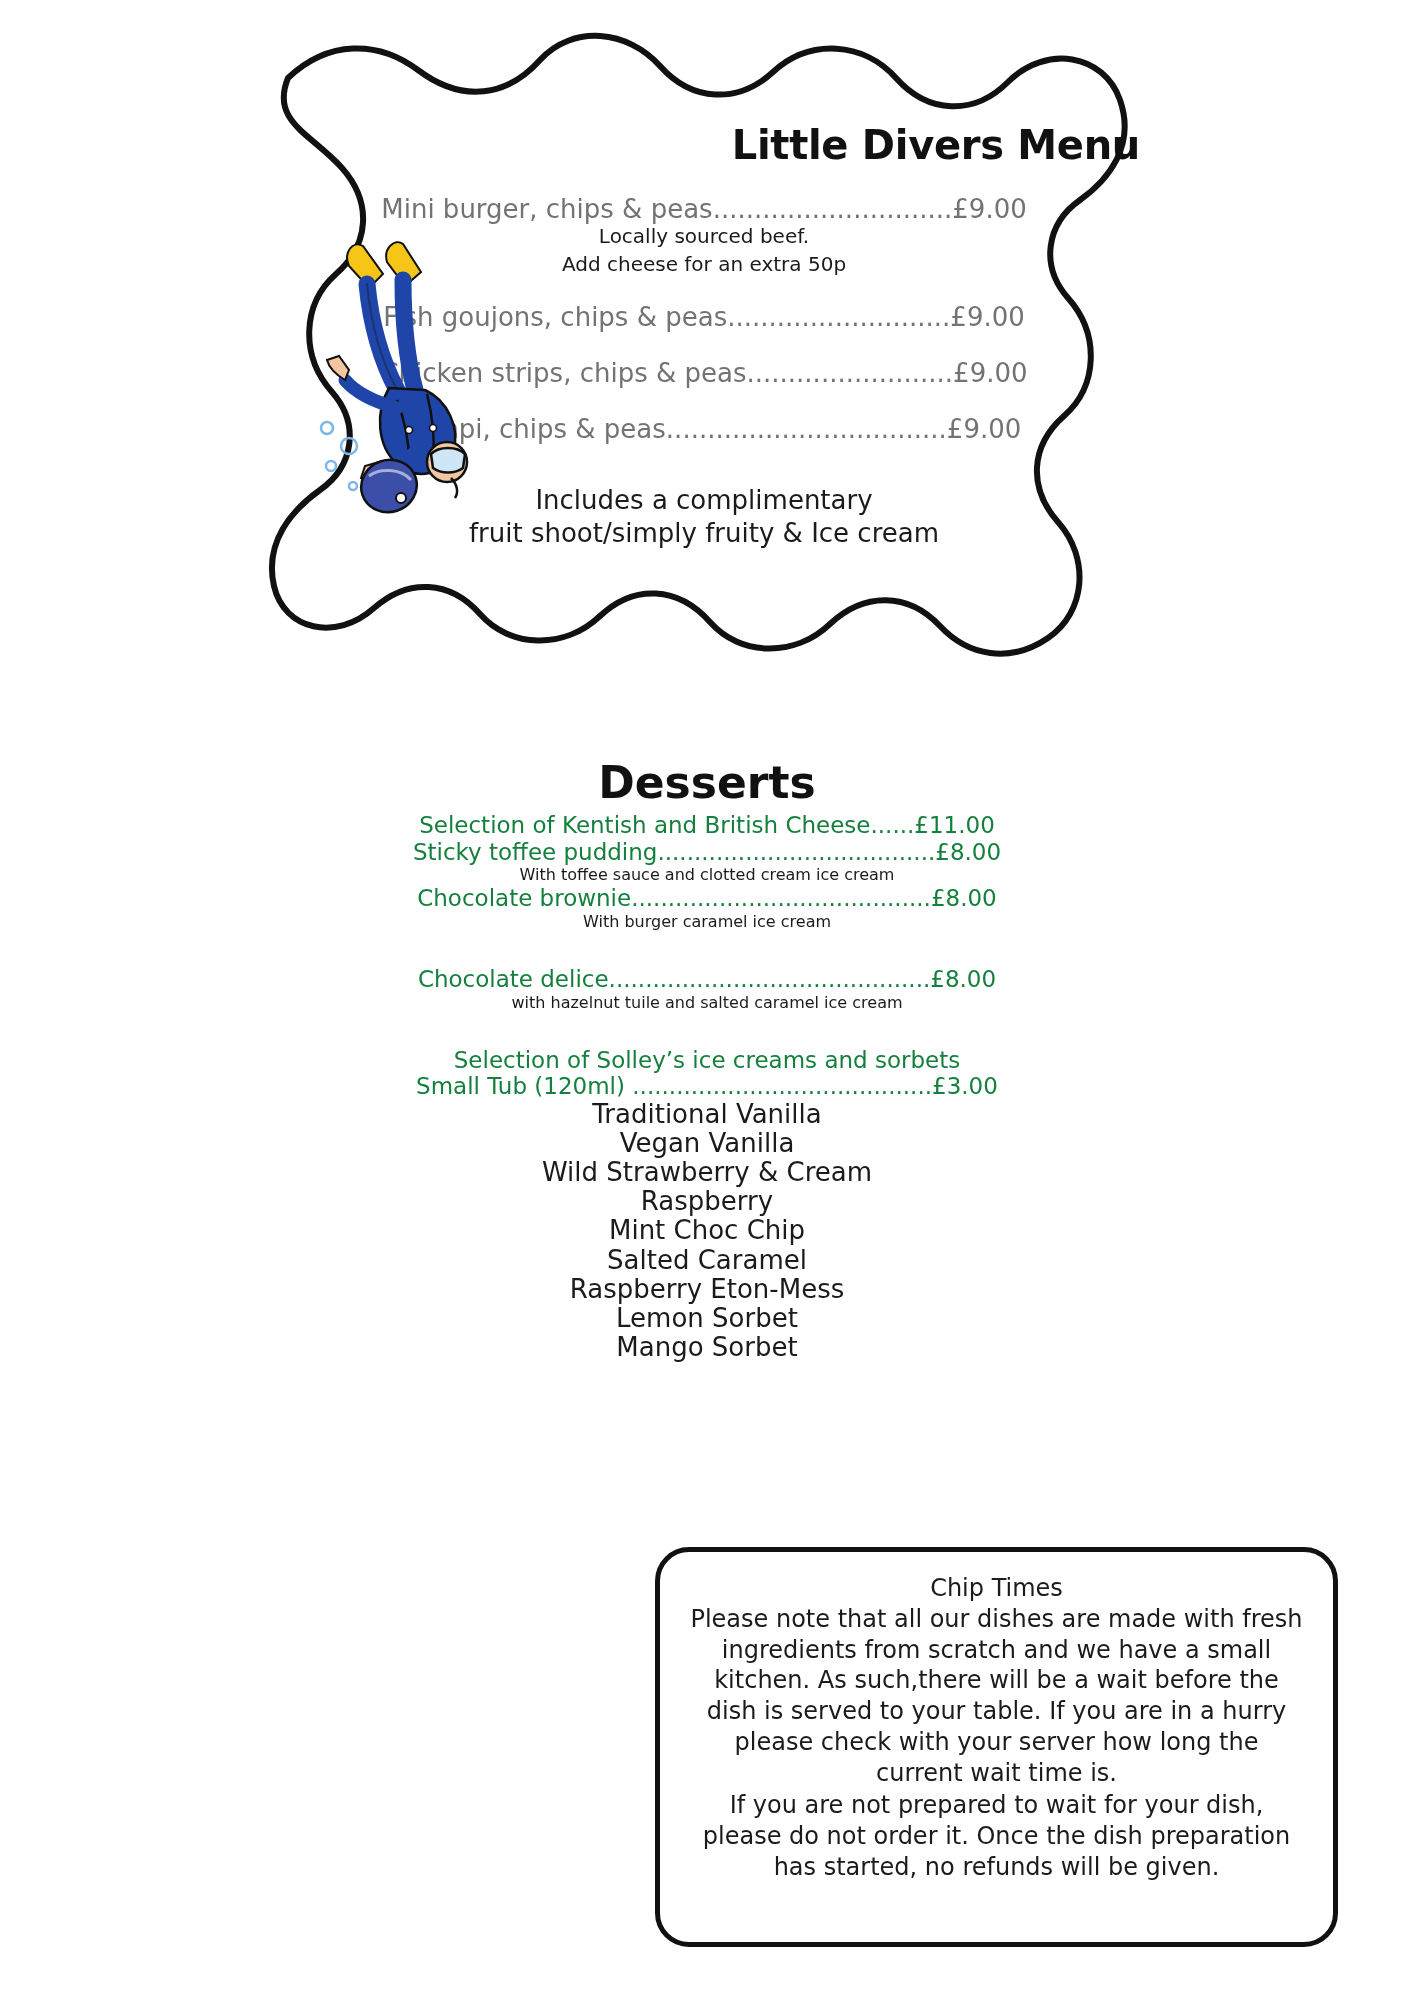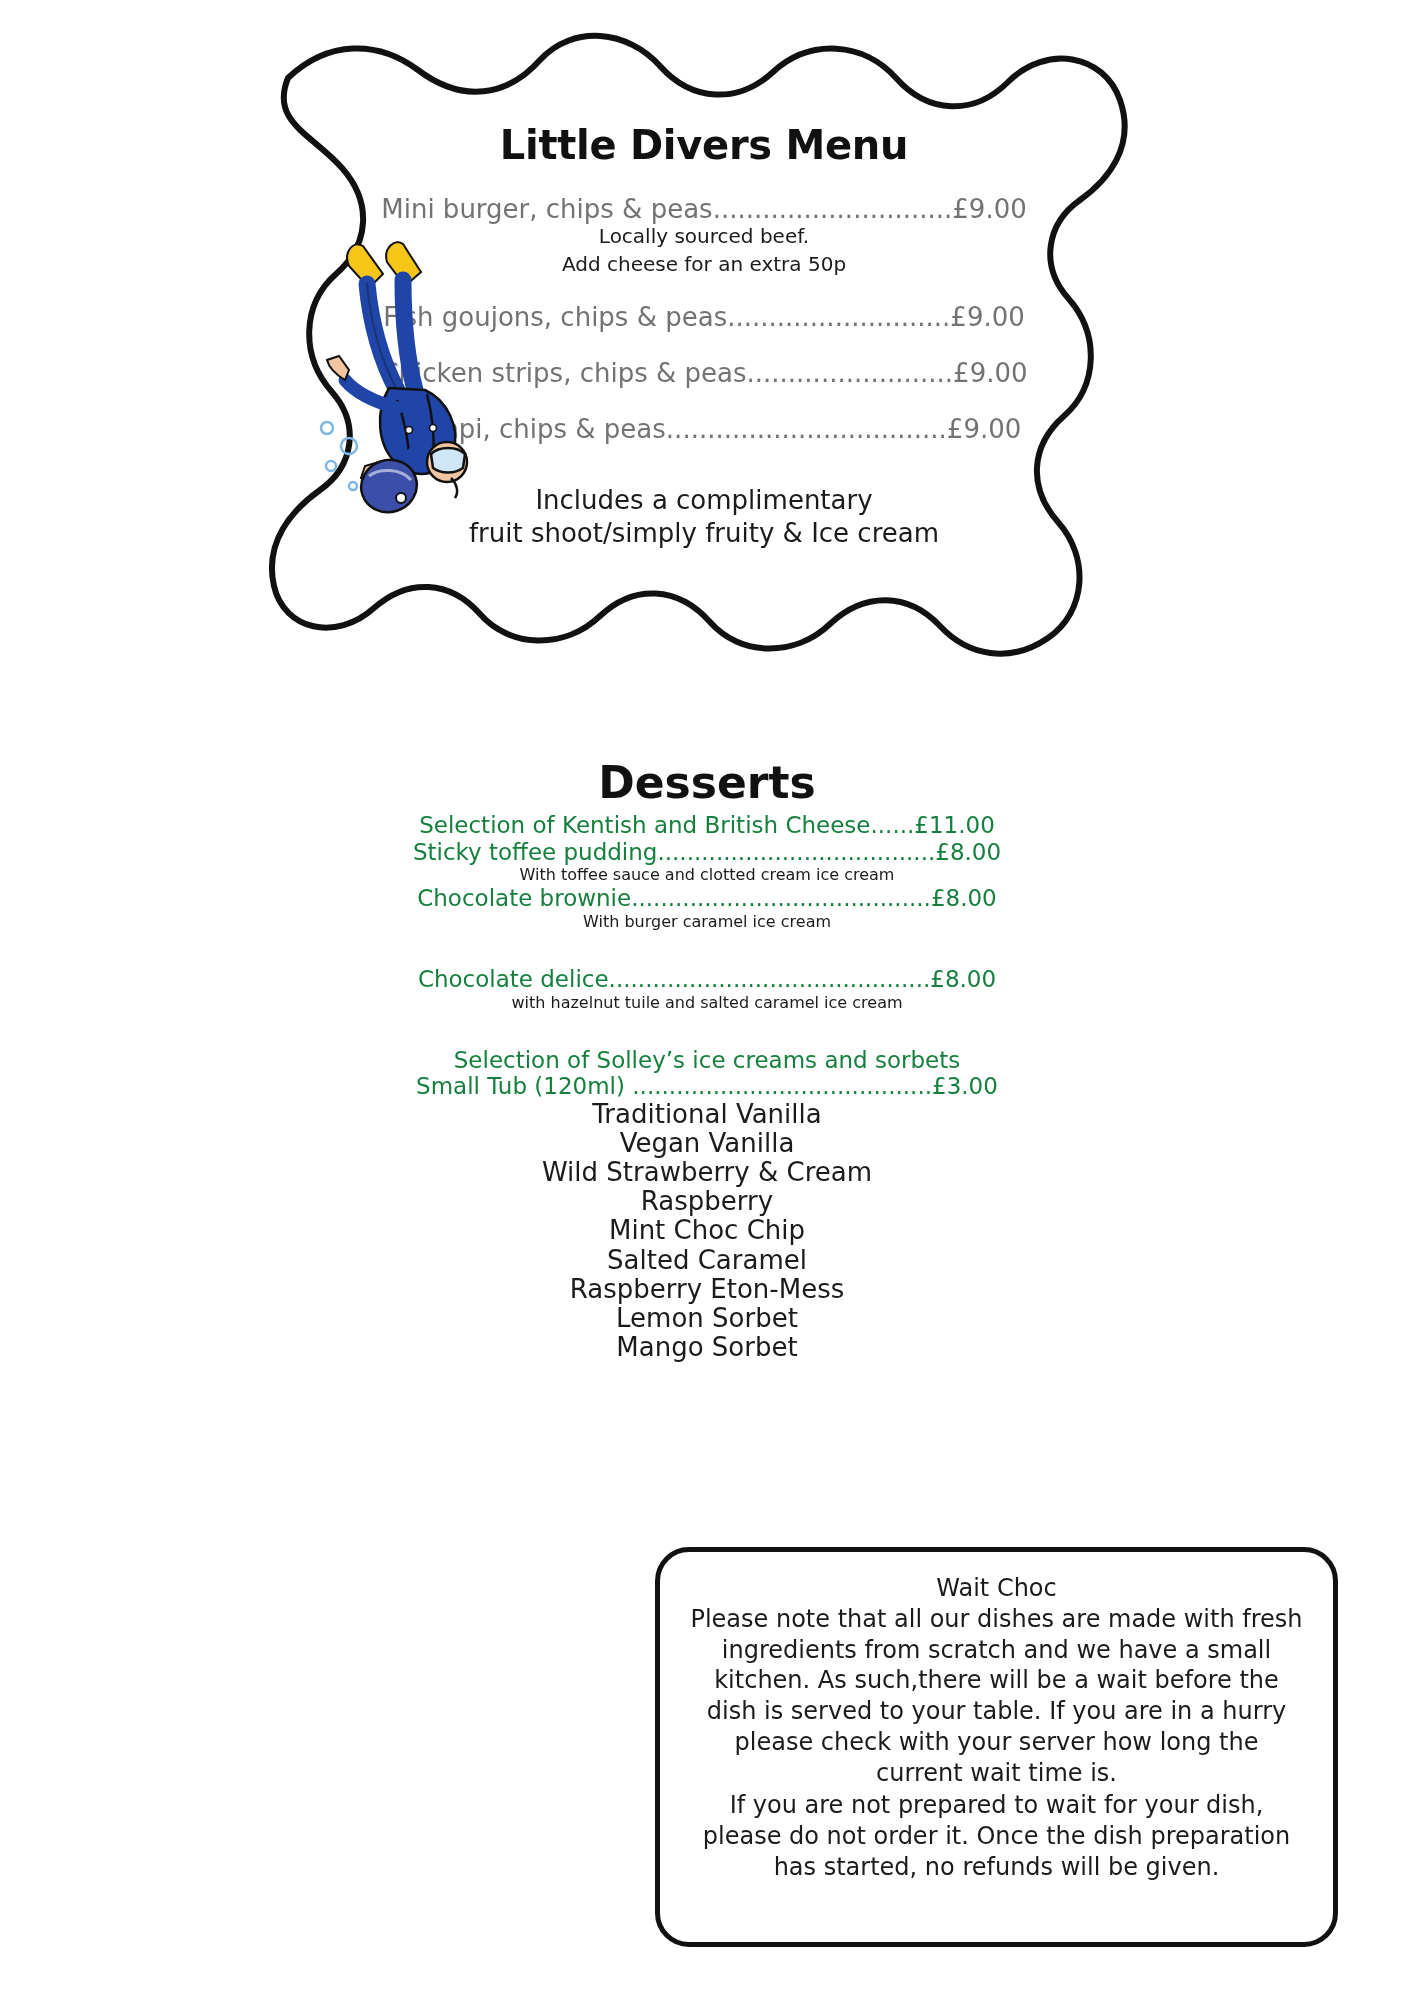--- a/index.html
+++ b/index.html
@@ -38,20 +38,21 @@
     width: 872px;
     height: 720px;
     text-align: center;
   }
   #kids-menu-title {
     font-size: 40px;
     font-weight: bold;
     letter-spacing: -0.3px;
     margin-top: 92px;
     color: #111;
+    text-align: right;
   }
   .kid-line {
     font-size: 26px;
     margin-top: 26px;
     color: #737373;
     white-space: pre;
   }
   .kid-sub {
     font-size: 20px;
     margin-top: 4px;
@@ -243,16 +244,16 @@
   <div class="flavour">Wild Strawberry &amp; Cream</div>
   <div class="flavour">Raspberry</div>
   <div class="flavour">Mint Choc Chip</div>
   <div class="flavour">Salted Caramel</div>
   <div class="flavour">Raspberry Eton-Mess</div>
   <div class="flavour">Lemon Sorbet</div>
   <div class="flavour">Mango Sorbet</div>
 </div>
 
 <div id="wait-times-box">
-  <div id="wait-times-title">Wait Choc</div>
+  <div id="wait-times-title">Chip Times</div>
   <div class="wait-para">Please note that all our dishes are made with fresh ingredients from scratch and we have a small kitchen. As such,there will be a wait before the dish is served to your table. If you are in a hurry please check with your server how long the current wait time is.</div>
   <div class="wait-para">If you are not prepared to wait for your dish, please do not order it. Once the dish preparation has started, no refunds will be given.</div>
 </div>
 
 </body></html>

